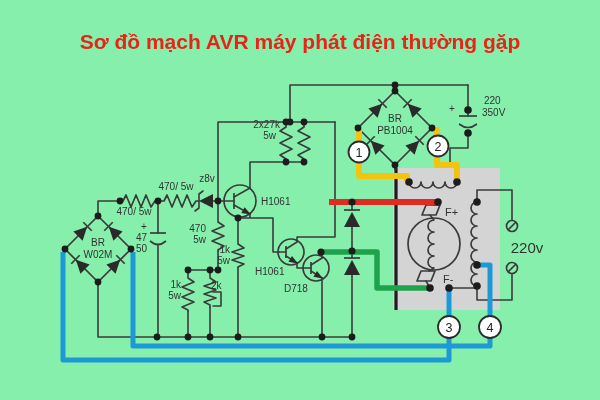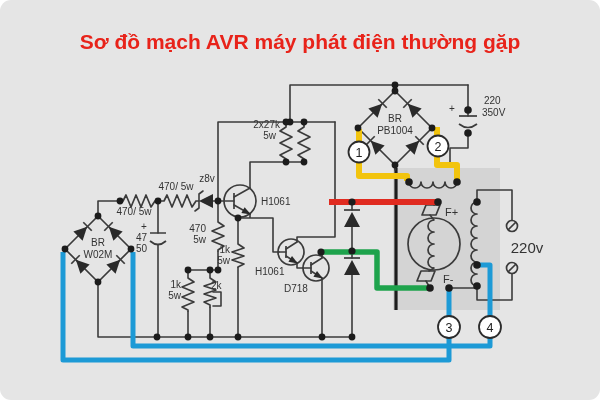--- a/index.html
+++ b/index.html
@@ -1,17 +1,17 @@
 <!DOCTYPE html>
 <html><head>
 <meta charset="utf-8">
 <style>
   html,body{margin:0;padding:0;background:#fff;}
-  .stage{position:relative;width:600px;height:400px;background:#e5e5e5;overflow:hidden;
-         font-family:"Liberation Sans",sans-serif;border-radius:11px;}
+  .stage{position:relative;width:600px;height:400px;background:#86efac;overflow:hidden;
+         font-family:"Liberation Sans",sans-serif;}
   .title{position:absolute;top:30px;left:0;width:600px;text-align:center;
          font-size:21px;font-weight:bold;color:#e8231a;letter-spacing:0px;}
   svg{position:absolute;left:0;top:0;}
   .wire{stroke:#3b3b3b;stroke-width:1.6;fill:none;stroke-linejoin:round;stroke-linecap:round;}
   .wire-thick{stroke:#1d1d1d;stroke-width:3.2;fill:none;}
   .comp{stroke:#3b3b3b;stroke-width:1.7;fill:none;stroke-linejoin:round;}
   .fillb{fill:#2a2a2a;stroke:none;}
   .dot{fill:#1c1c1c;stroke:none;}
   .lbl{font-family:"Liberation Sans",sans-serif;font-size:10px;fill:#333;}
   .lbl-big{font-family:"Liberation Sans",sans-serif;font-size:15px;fill:#333;}

